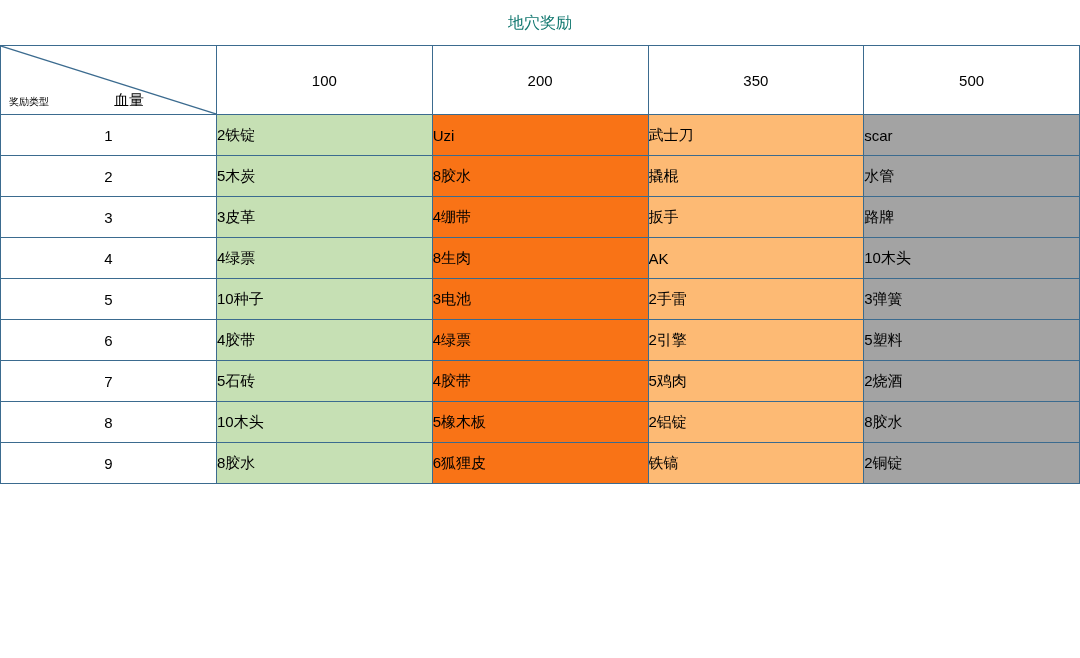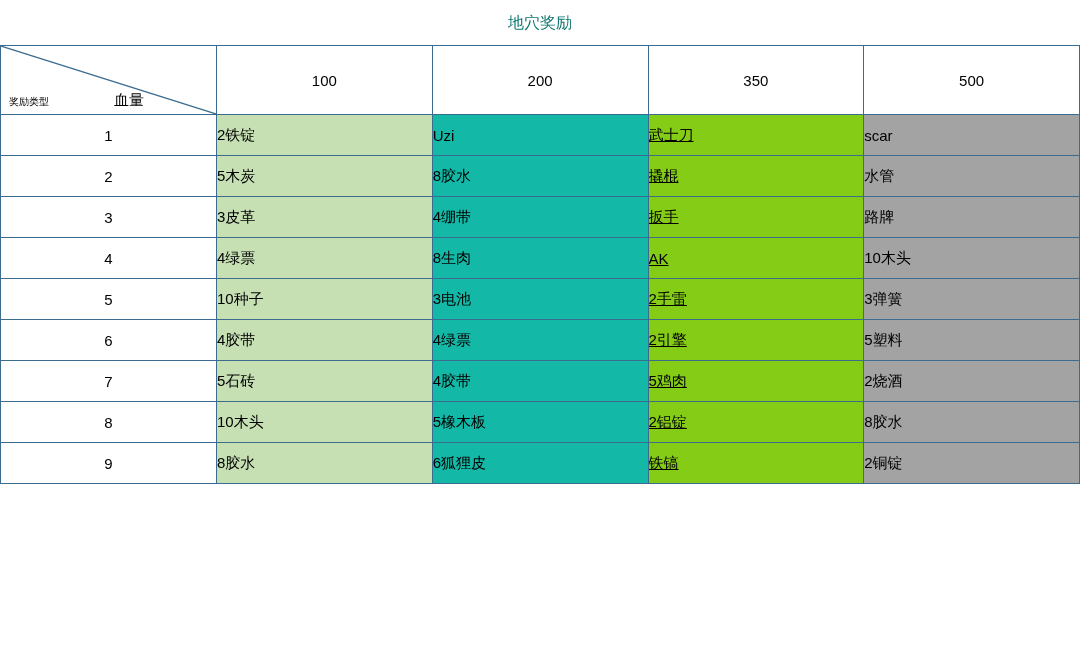--- a/index.html
+++ b/index.html
@@ -83,22 +83,22 @@
   .cell {
     height: 40px;
     vertical-align: middle;
     padding-left: 9px;
     font-size: 15px;
     white-space: nowrap;
     overflow: hidden;
     margin-left: 48px;
   }
   .col-100 { background: #c6e0b4; }
-  .col-200 { background: #14b8a6; }
-  .col-350 { background: #84cc16; text-decoration: underline; }
+  .col-200 { background: #f97316; }
+  .col-350 { background: #fdba74; }
   .col-500 { background: #a3a3a3; }
   .cell.empty { background: #ffffff; }
 </style>
 </head>
 <body>
 
 <div class="page">
 
   <div class="title">地穴奖励</div>
 

